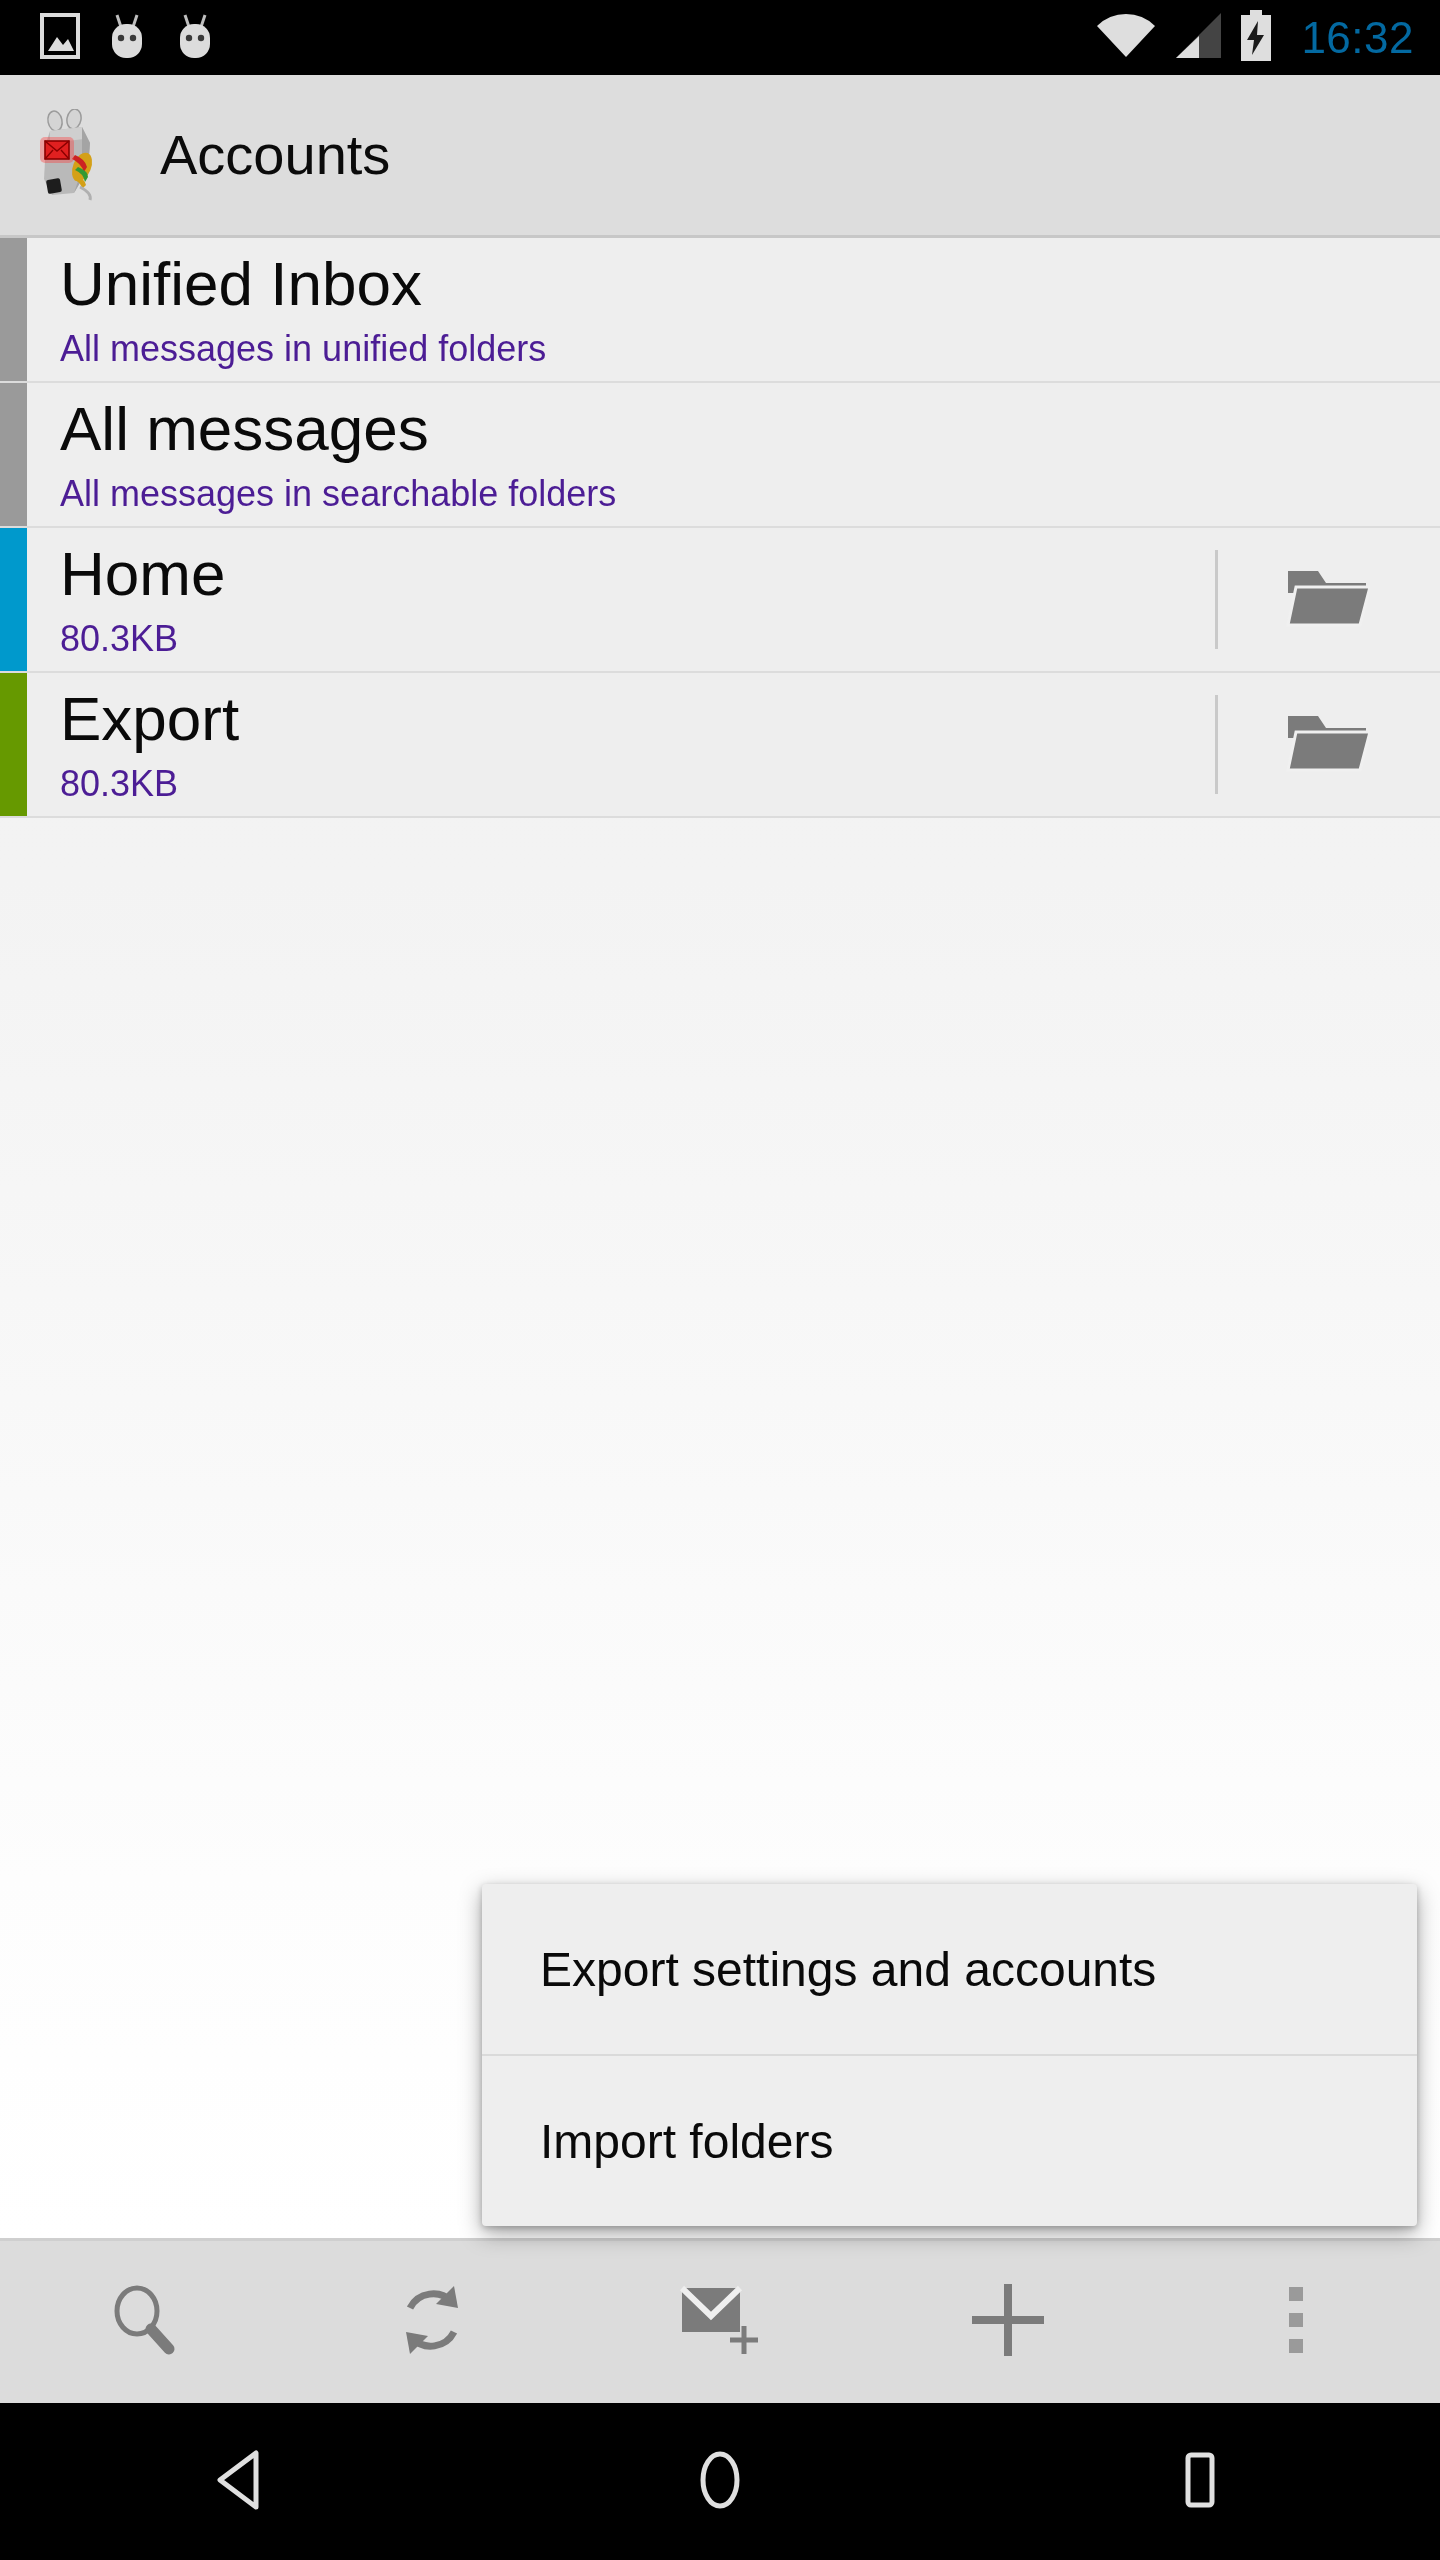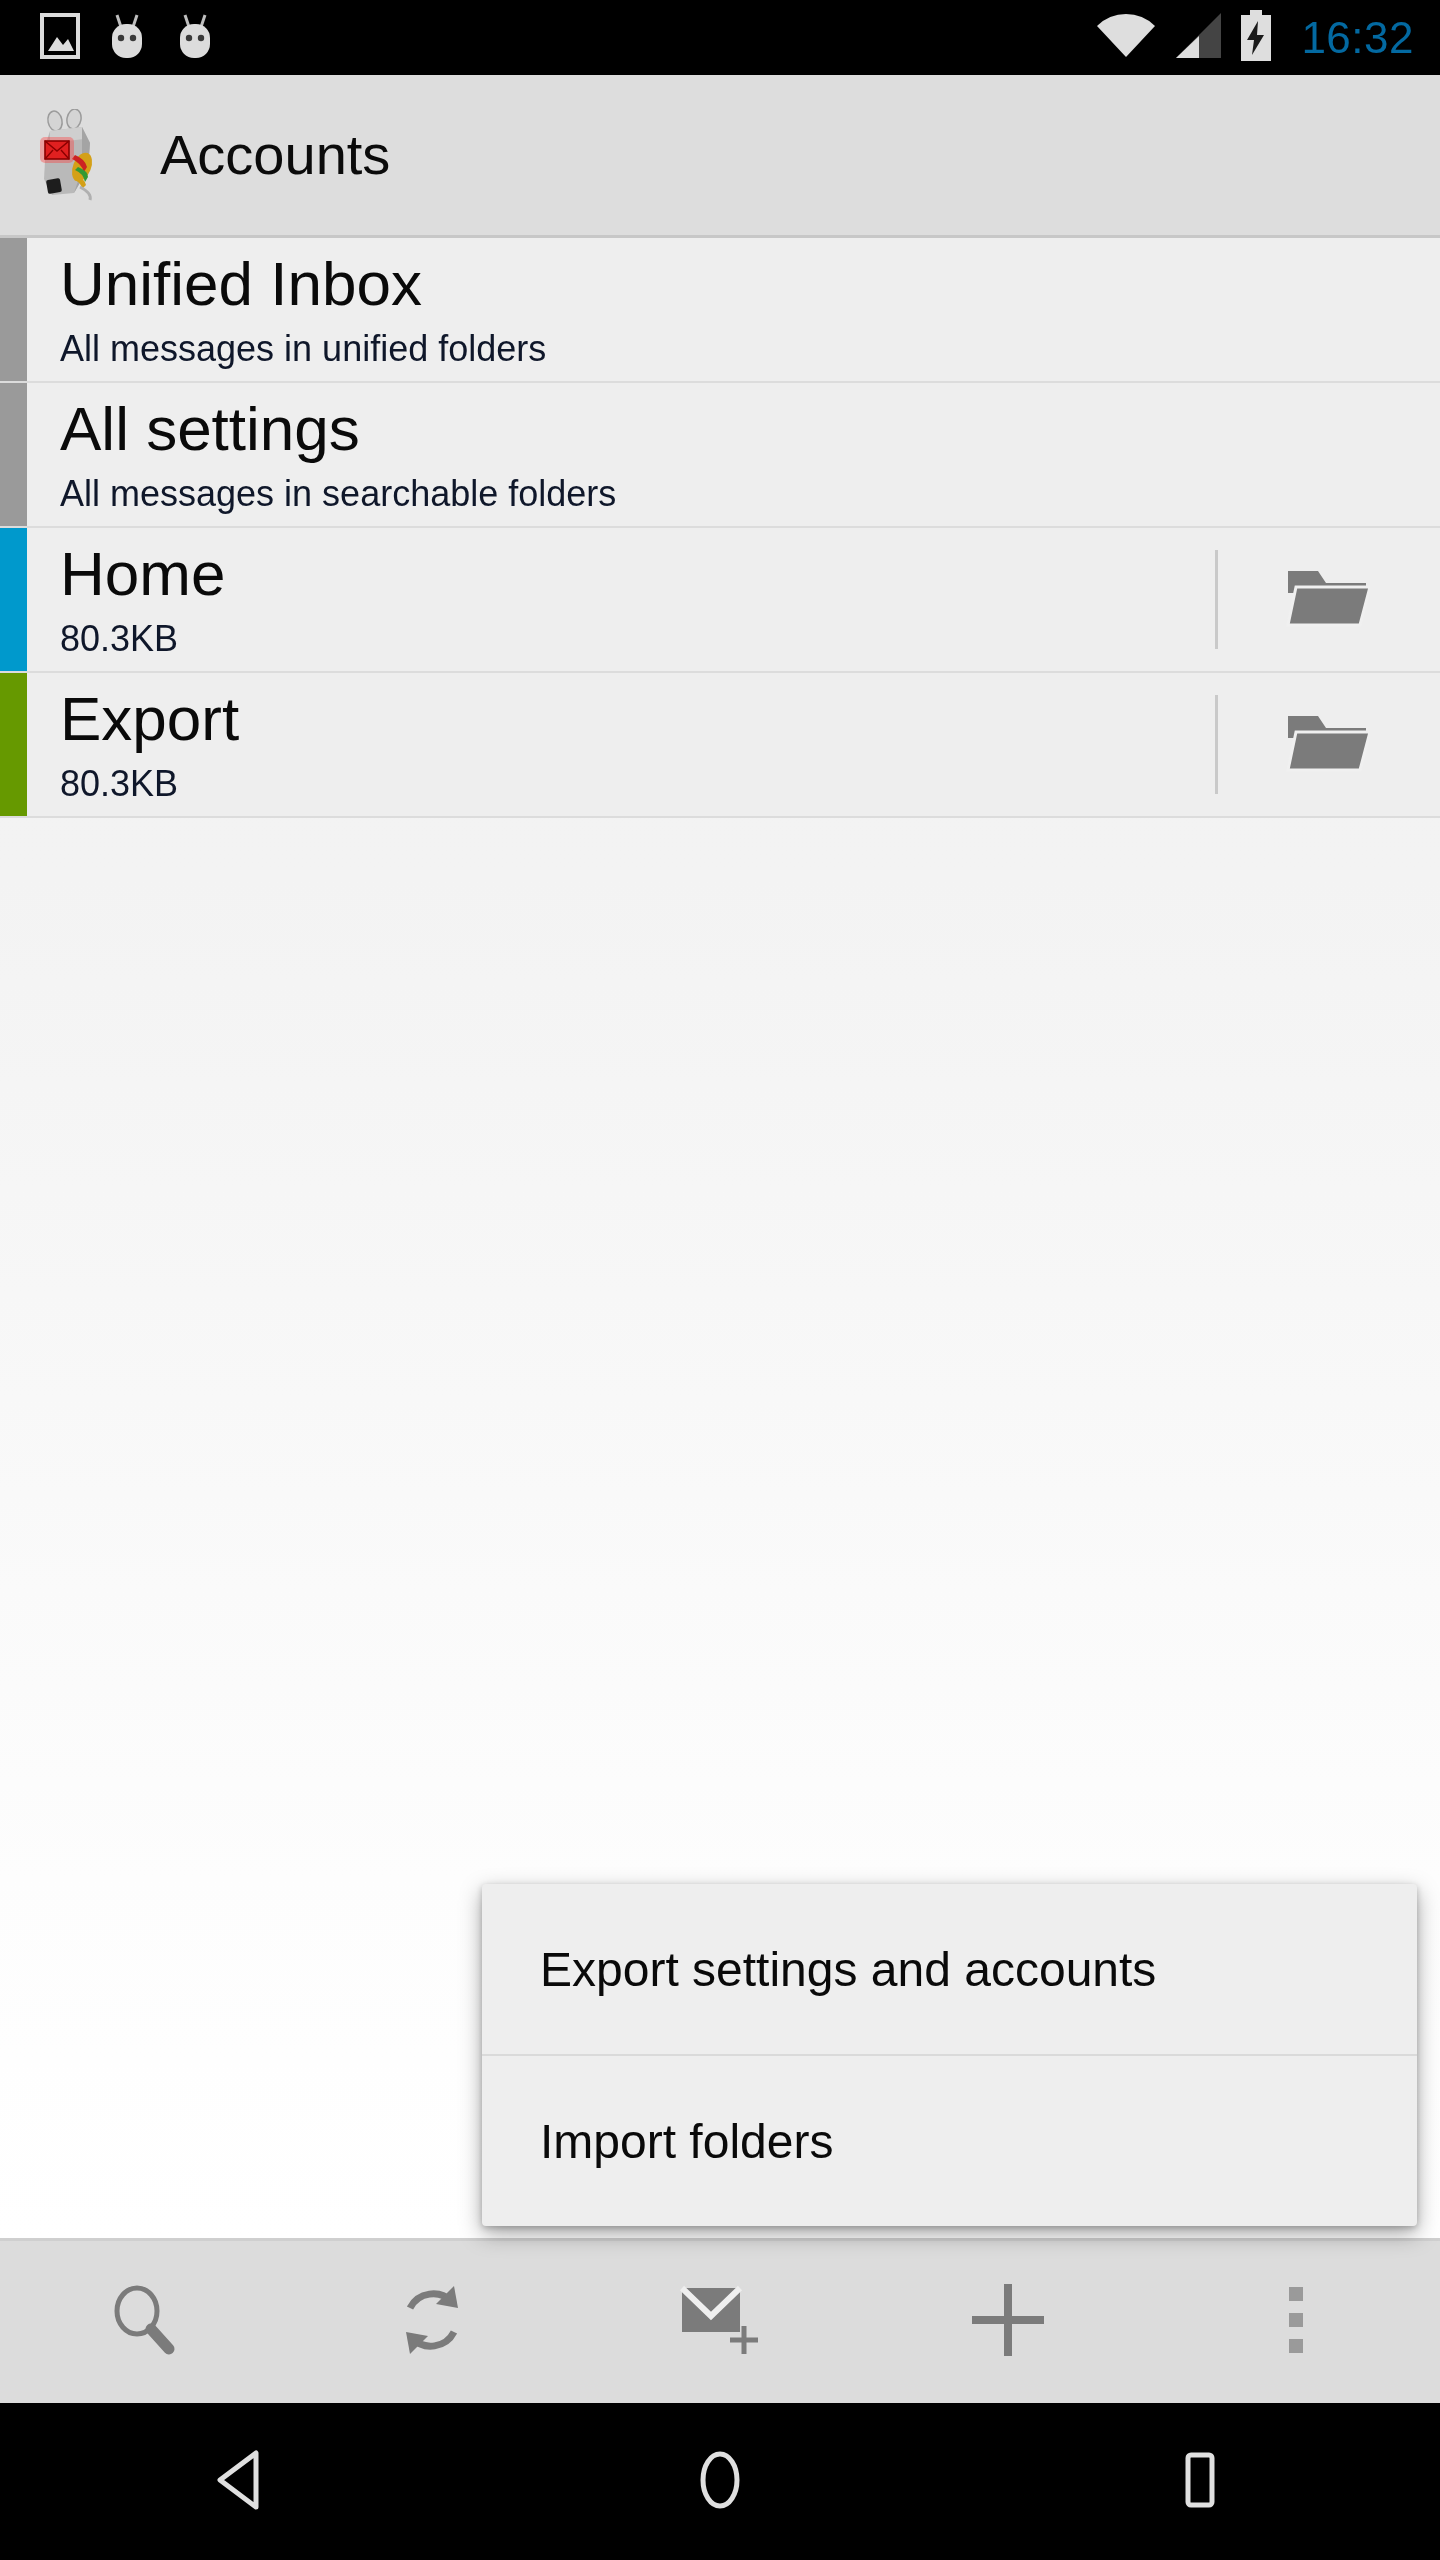--- a/index.html
+++ b/index.html
@@ -108,21 +108,21 @@
     min-width: 0;
   }
   .acct-title {
     font-size: 62px;
     color: #0a0a0a;
     line-height: 1.12;
     white-space: nowrap;
   }
   .acct-sub {
     font-size: 36px;
-    color: #0f172a;
+    color: #4c1d95;
     line-height: 1.2;
     margin-top: 9px;
     white-space: nowrap;
   }
   .acct-right {
     flex: 0 0 225px;
     display: flex;
     align-items: center;
     justify-content: center;
     position: relative;
@@ -294,21 +294,21 @@
       <div class="acct-texts">
         <div class="acct-title">Unified Inbox</div>
         <div class="acct-sub">All messages in unified folders</div>
       </div>
       <div class="acct-right"></div>
     </div>
 
     <div class="acct-row">
       <div class="acct-stripe" style="background:#9a9a9a"></div>
       <div class="acct-texts">
-        <div class="acct-title">All settings</div>
+        <div class="acct-title">All messages</div>
         <div class="acct-sub">All messages in searchable folders</div>
       </div>
       <div class="acct-right"></div>
     </div>
 
     <div class="acct-row">
       <div class="acct-stripe" style="background:#0099cc"></div>
       <div class="acct-texts">
         <div class="acct-title">Home</div>
         <div class="acct-sub">80.3KB</div>

